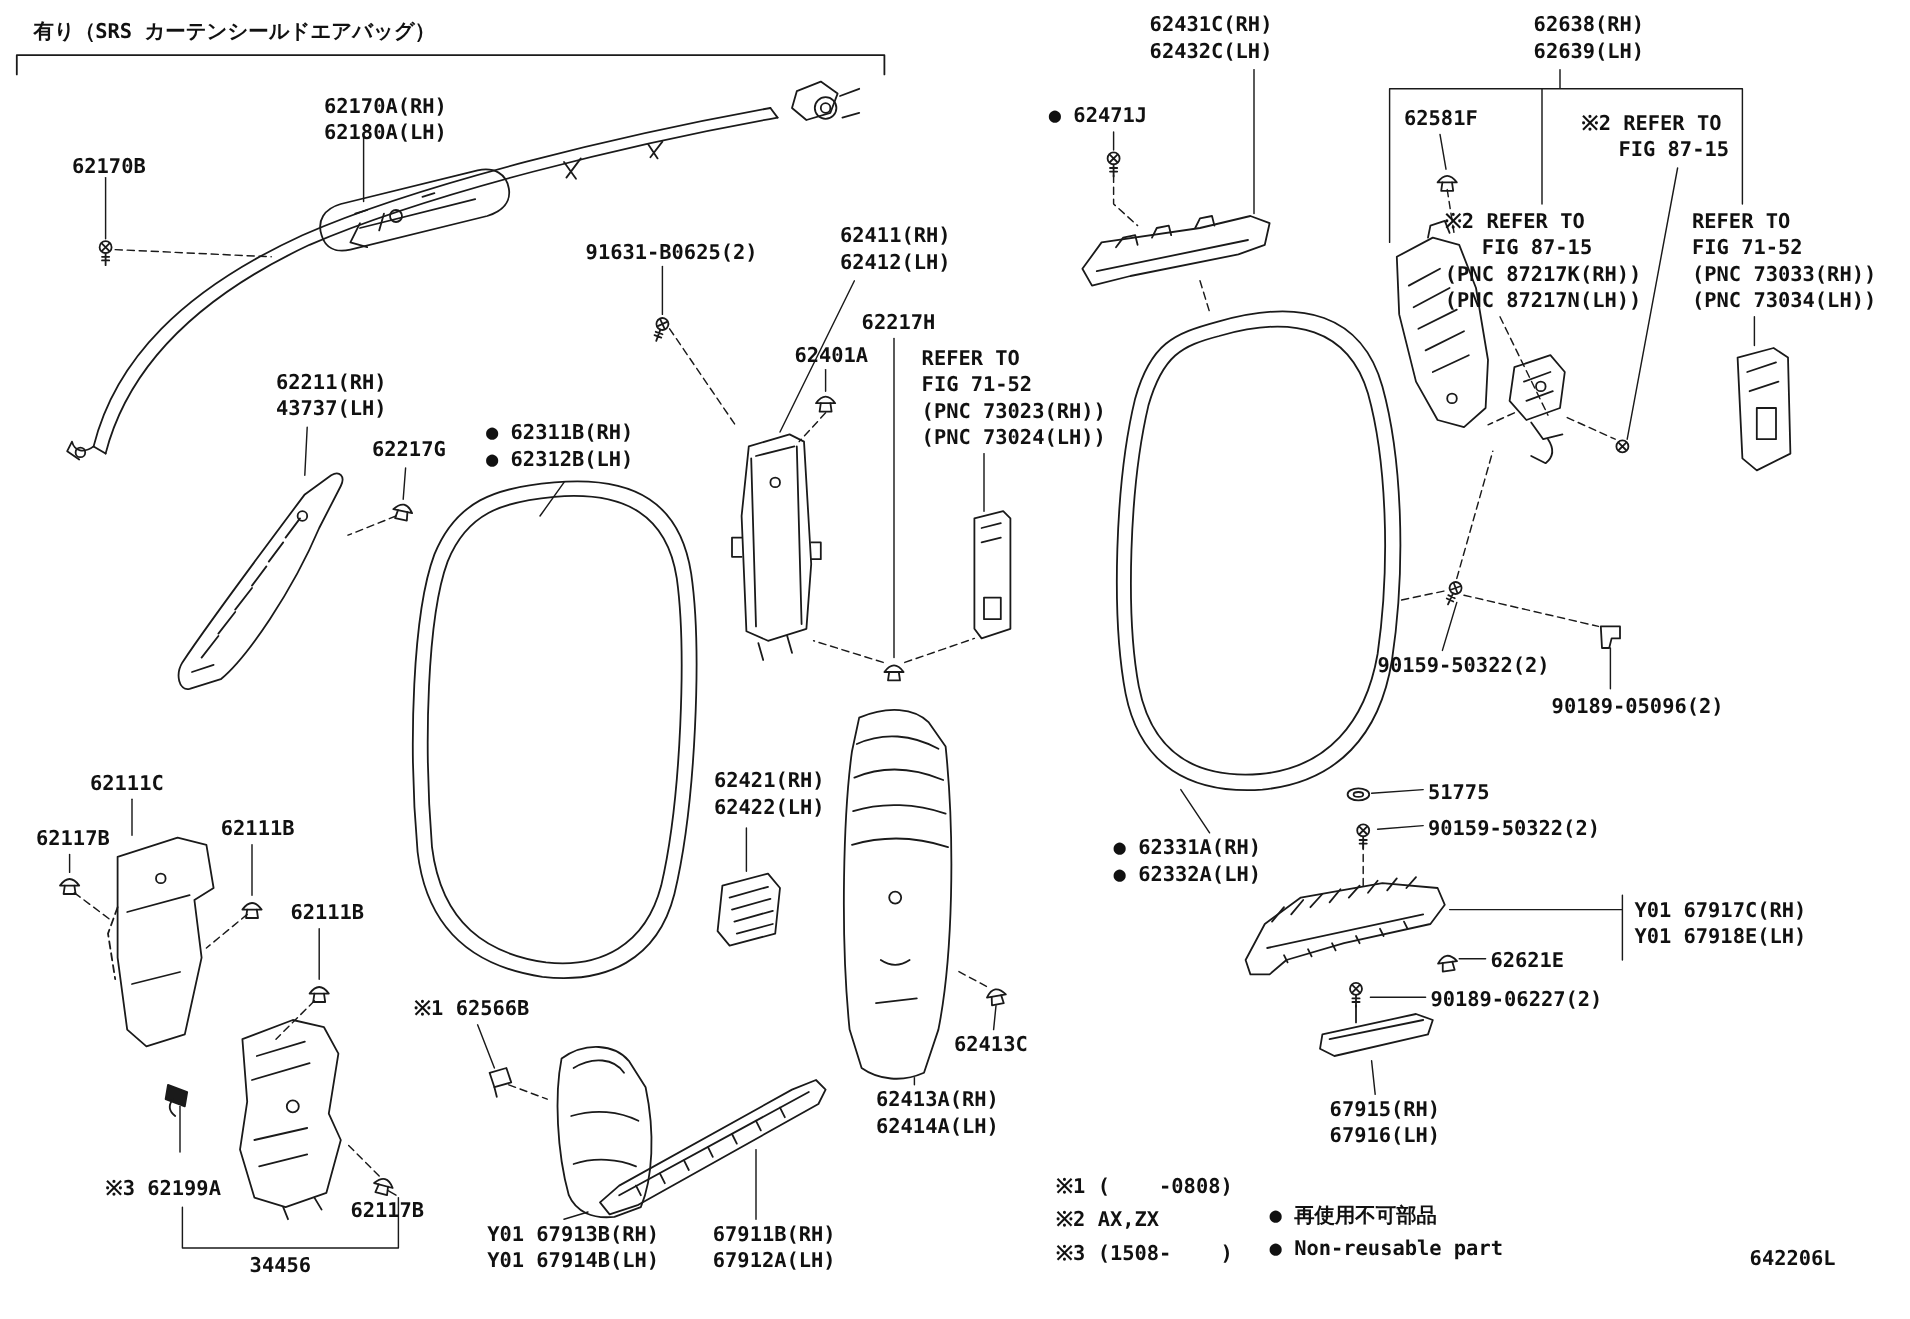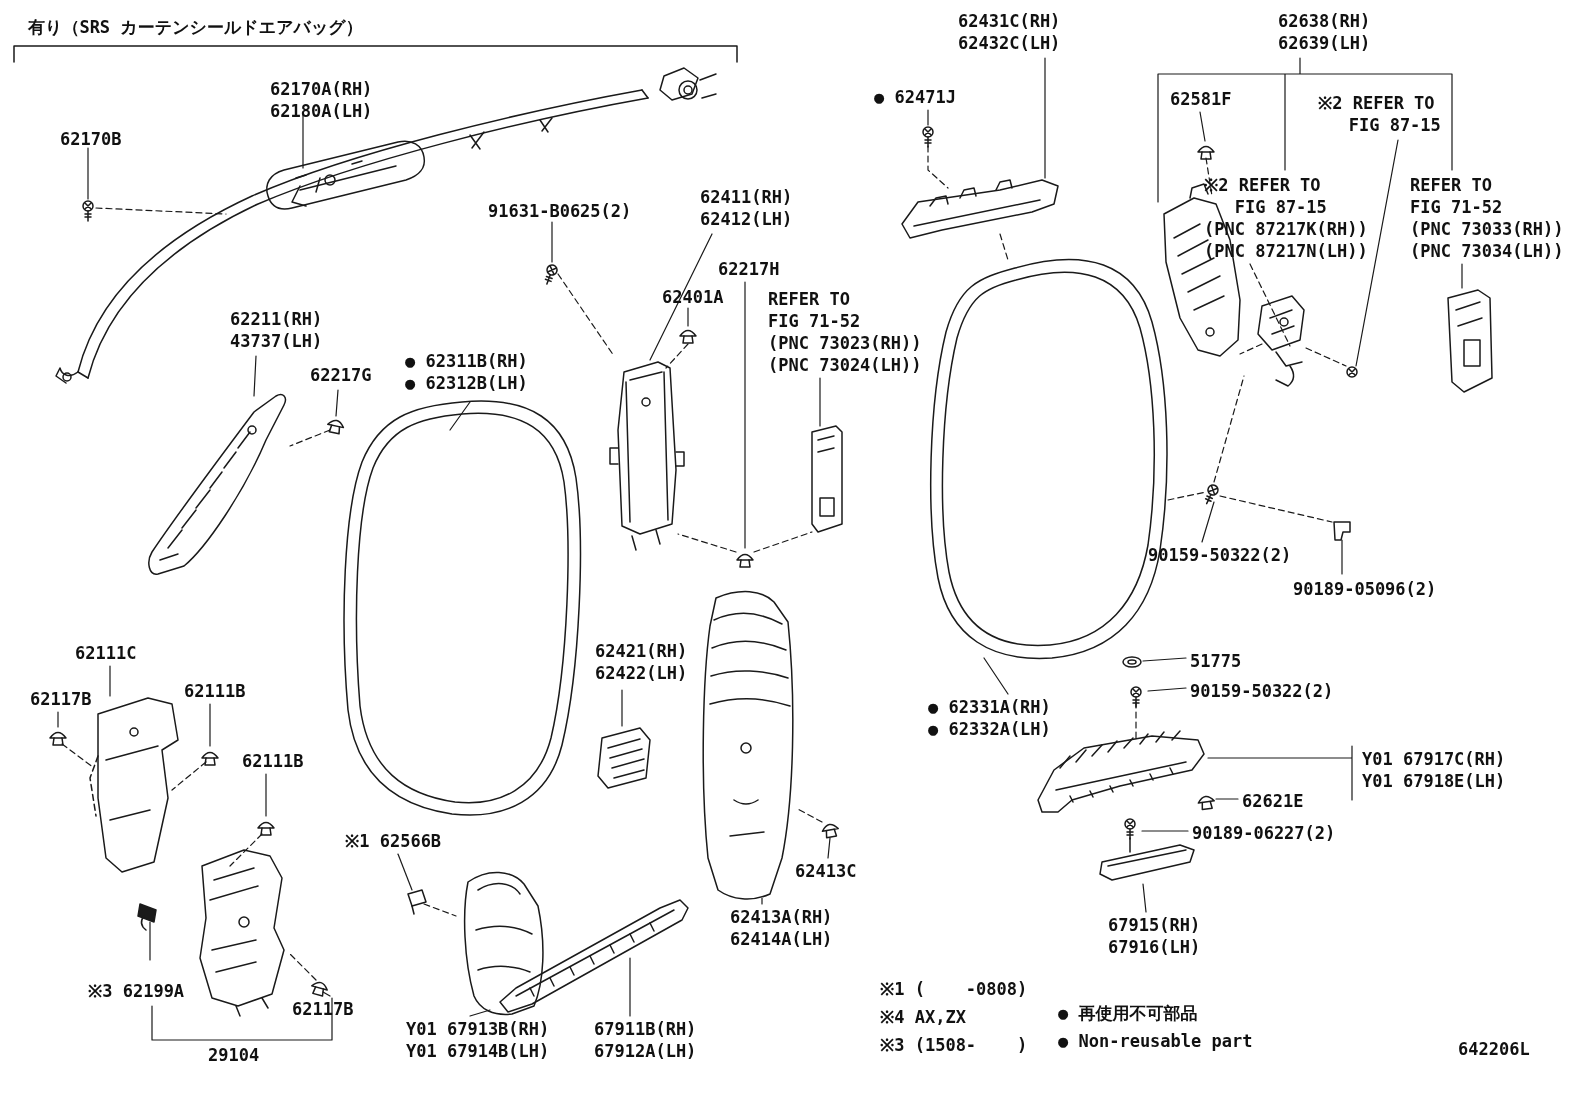--- a/index.html
+++ b/index.html
@@ -330,39 +330,39 @@
       <div class="part-label" style="left: 310px; top: 364px;"><div class="label-line">62217G</div></div>
       <div class="part-label" style="left: 405px; top: 350px;"><div class="label-line">● 62311B(RH)</div><div class="label-line">● 62312B(LH)</div></div>
       <div class="part-label" style="left: 75px; top: 642px;"><div class="label-line">62111C</div></div>
       <div class="part-label" style="left: 30px; top: 688px;"><div class="label-line">62117B</div></div>
       <div class="part-label" style="left: 184px; top: 680px;"><div class="label-line">62111B</div></div>
       <div class="part-label" style="left: 242px; top: 750px;"><div class="label-line">62111B</div></div>
       <div class="part-label" style="left: 595px; top: 640px;"><div class="label-line">62421(RH)</div><div class="label-line">62422(LH)</div></div>
       <div class="part-label" style="left: 345px; top: 830px; text-align: right;"><div class="label-line">※1 62566B</div></div>
       <div class="part-label" style="left: 88px; top: 964px; margin-top: 16px;"><div class="label-line">※3 62199A</div></div>
       <div class="part-label" style="left: 292px; top: 998px;"><div class="label-line">62117B</div></div>
-      <div class="part-label" style="left: 208px; top: 1044px;"><div class="label-line">29104</div></div>
+      <div class="part-label" style="left: 208px; top: 1044px;"><div class="label-line">34456</div></div>
       <div class="part-label" style="left: 406px; top: 1018px;"><div class="label-line">Y01 67913B(RH)</div><div class="label-line">Y01 67914B(LH)</div></div>
       <div class="part-label" style="left: 594px; top: 1018px;"><div class="label-line">67911B(RH)</div><div class="label-line">67912A(LH)</div></div>
       <div class="part-label" style="left: 730px; top: 906px;"><div class="label-line">62413A(RH)</div><div class="label-line">62414A(LH)</div></div>
       <div class="part-label" style="left: 795px; top: 860px;"><div class="label-line">62413C</div></div>
       <div class="part-label" style="left: 1148px; top: 544px;"><div class="label-line">90159-50322(2)</div></div>
       <div class="part-label" style="left: 1276px; top: 578px; margin-left: 17px;"><div class="label-line">90189-05096(2)</div></div>
       <div class="part-label" style="left: 1190px; top: 650px;"><div class="label-line">51775</div></div>
       <div class="part-label" style="left: 1190px; top: 680px;"><div class="label-line">90159-50322(2)</div></div>
       <div class="part-label" style="left: 928px; top: 696px;"><div class="label-line">● 62331A(RH)</div><div class="label-line">● 62332A(LH)</div></div>
       <div class="part-label" style="left: 1362px; top: 748px;"><div class="label-line">Y01 67917C(RH)</div><div class="label-line">Y01 67918E(LH)</div></div>
       <div class="part-label" style="left: 1242px; top: 790px;"><div class="label-line">62621E</div></div>
       <div class="part-label" style="left: 1192px; top: 822px;"><div class="label-line">90189-06227(2)</div></div>
       <div class="part-label" style="left: 1108px; top: 914px;"><div class="label-line">67915(RH)</div><div class="label-line">67916(LH)</div></div>
     </div>
 
   <div class="part-label" style="left:28px;top:16px;">有り（SRS カーテンシールドエアバッグ）</div>
 
   <div class="part-label" style="left:880px;top:978px;">※1 (    -0808)</div>
-  <div class="part-label" style="left:880px;top:1006px;">※4 AX,ZX</div>
+  <div class="part-label" style="left:880px;top:1006px;">※2 AX,ZX</div>
   <div class="part-label" style="left:880px;top:1034px;">※3 (1508-    )</div>
   <div class="part-label" style="left:1058px;top:1002px;">● 再使用不可部品</div>
   <div class="part-label" style="left:1058px;top:1030px;">● Non-reusable part</div>
 
   <div class="part-label" style="left:1458px;top:1038px;">642206L</div>
 
 </div>
 
 </body></html>

